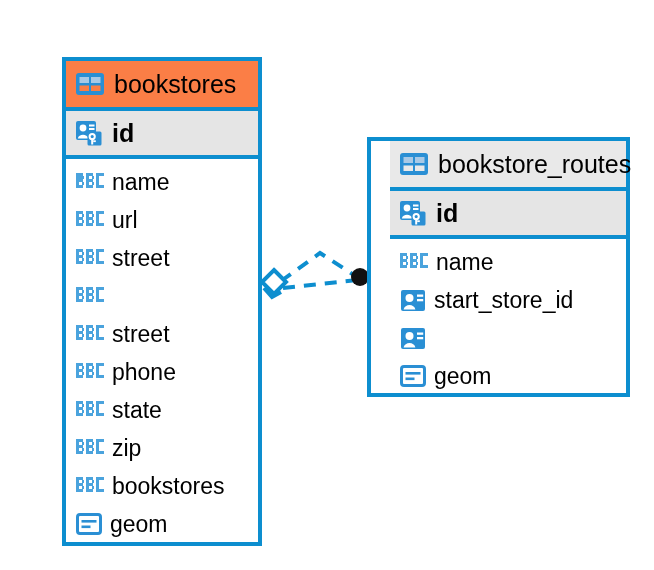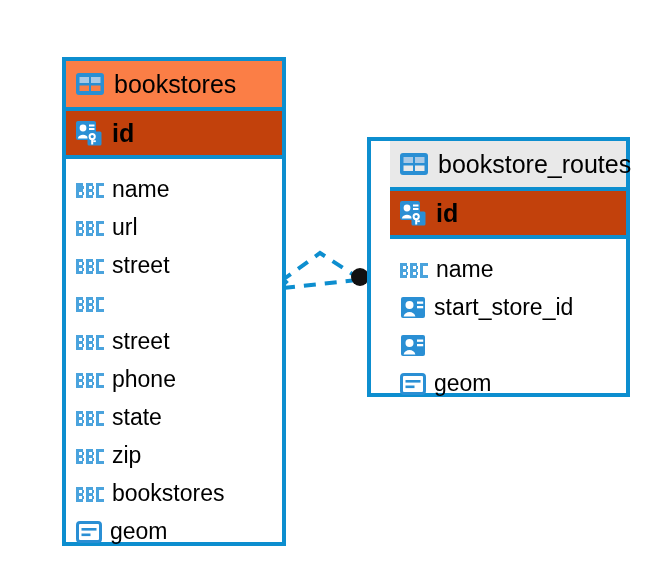--- a/index.html
+++ b/index.html
@@ -25,21 +25,21 @@
   .table-box {
     position: absolute;
     box-sizing: border-box;
     border: 4px solid #0d8ecf;
     background: #ffffff;
     z-index: 2;
   }
   #table-bookstores {
     left: 62px;
     top: 57px;
-    width: 224px;
+    width: 200px;
     height: 489px;
   }
   #table-bookstore-routes {
     left: 367px;
     top: 137px;
     width: 263px;
     height: 260px;
     padding-left: 19px;
   }
 
@@ -60,38 +60,38 @@
     white-space: nowrap;
     line-height: 1;
   }
 
   .pk-row {
     box-sizing: border-box;
     height: 48px;
     display: flex;
     align-items: center;
     padding-left: 9px;
-    background: #c2410c;
+    background: #e5e5e5;
     border-bottom: 4px solid #0d8ecf;
   }
   .pk-label {
     font-size: 25px;
     font-weight: bold;
     color: #000000;
     margin-left: 7px;
     line-height: 1;
   }
 
   .field-list {
     padding-top: 4px;
   }
   .field-row {
     height: 38px;
     display: flex;
-    align-items: flex-end;
+    align-items: center;
     padding-left: 10px;
   }
   .field-label {
     font-size: 23px;
     color: #000000;
     margin-left: 8px;
     white-space: nowrap;
     line-height: 1;
   }
 

